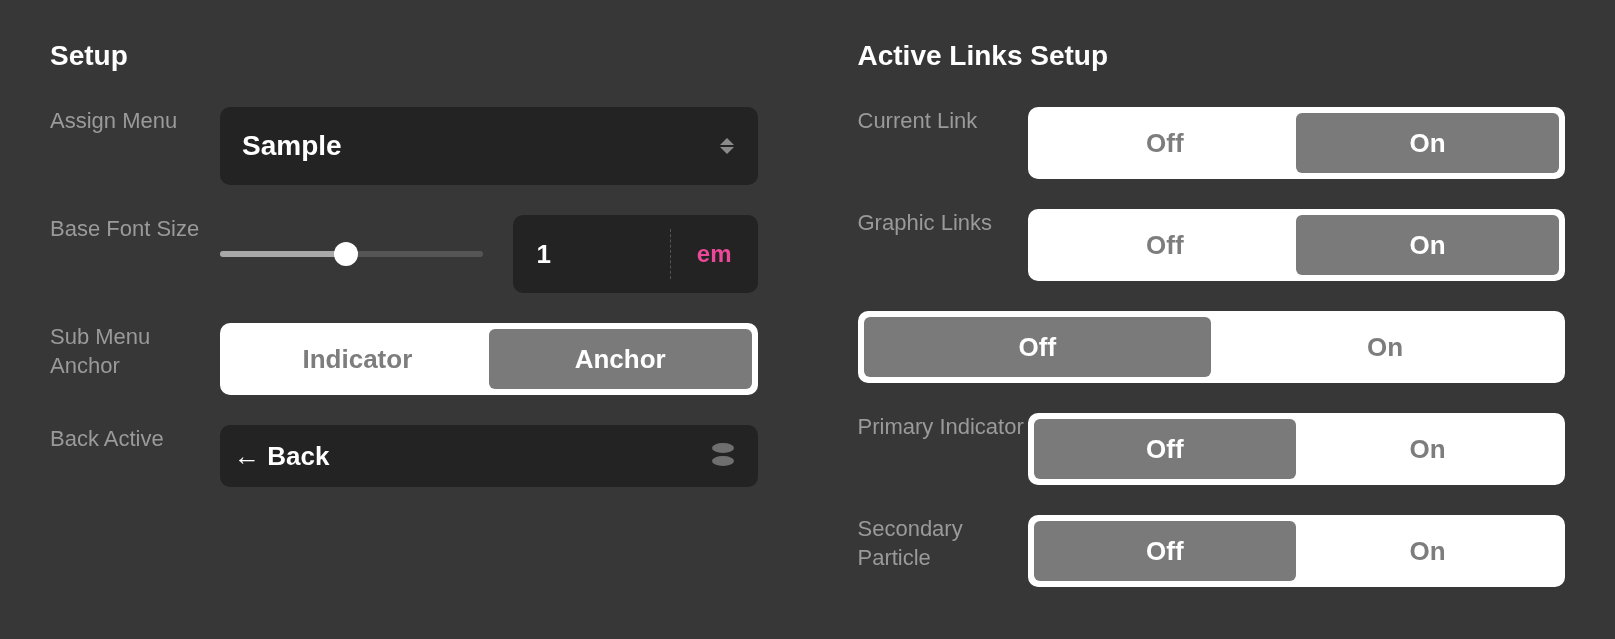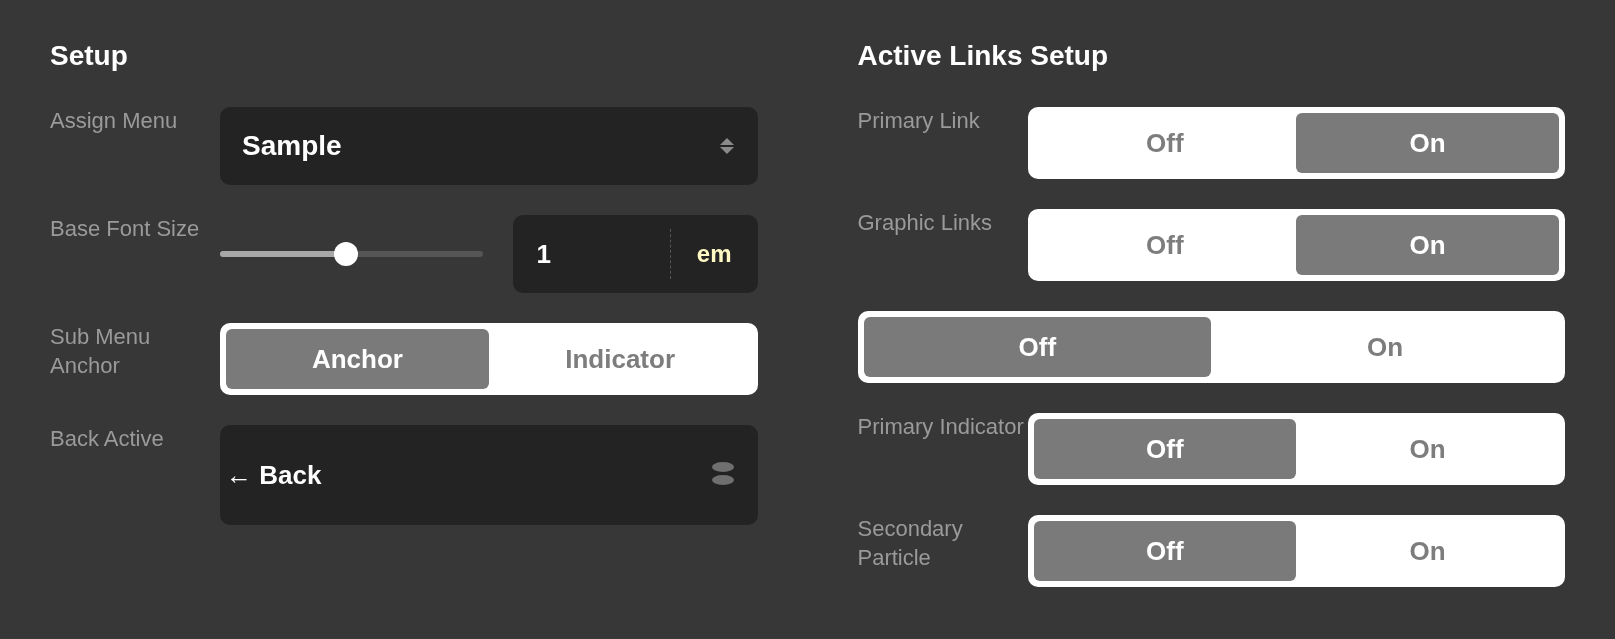--- a/index.html
+++ b/index.html
@@ -115,21 +115,21 @@
     font-size: 26px;
     font-weight: 700;
     color: #fff;
   }
   .numbox-unit {
     border-left: 1px dashed #555;
     height: 50px;
     display: flex;
     align-items: center;
     padding: 0 26px;
-    color: #fef9c3;
+    color: #ec4899;
     font-size: 24px;
     font-weight: 700;
   }
 
   
   .seg {
     background: #ffffff;
     border-radius: 10px;
     height: 72px;
     display: flex;
@@ -148,24 +148,24 @@
   }
   .seg-opt.active {
     background: #7a7a7a;
     color: #fff;
   }
 
   
   .textbox {
     background: #232323;
     border-radius: 10px;
-    height: 100px;
-    display: flex;
-    align-items: center;
-    padding: 0 6px;
+    height: 62px;
+    display: flex;
+    align-items: center;
+    padding: 0 14px;
     position: relative;
   }
   .textbox-value {
     font-size: 26px;
     font-weight: 700;
     color: #fff;
   }
   .db-icon {
     position: absolute;
     right: 24px;
@@ -208,42 +208,42 @@
       <div class="numbox">
         <div class="numbox-value">1</div>
         <div class="numbox-unit">em</div>
       </div>
     </div>
   </div>
 
   <div class="row">
     <div class="row-label">Sub Menu Anchor</div>
     <div class="control seg">
+      <div class="seg-opt">Indicator</div>
       <div class="seg-opt active">Anchor</div>
-      <div class="seg-opt">Indicator</div>
     </div>
   </div>
 
   <div class="row">
     <div class="row-label">Back Active</div>
     <div class="control textbox">
       <span class="textbox-value">← Back</span>
       <span class="db-icon">
         <div class="cyl"></div>
         <div class="cyl"></div>
       </span>
     </div>
   </div>
 </div>
 
 <div class="col">
   <div class="section-title">Active Links Setup</div>
 
   <div class="row">
-    <div class="row-label">Primary Link</div>
+    <div class="row-label">Current Link</div>
     <div class="control seg">
       <div class="seg-opt">Off</div>
       <div class="seg-opt active">On</div>
     </div>
   </div>
 
   <div class="row">
     <div class="row-label">Graphic Links</div>
     <div class="control seg">
       <div class="seg-opt">Off</div>

